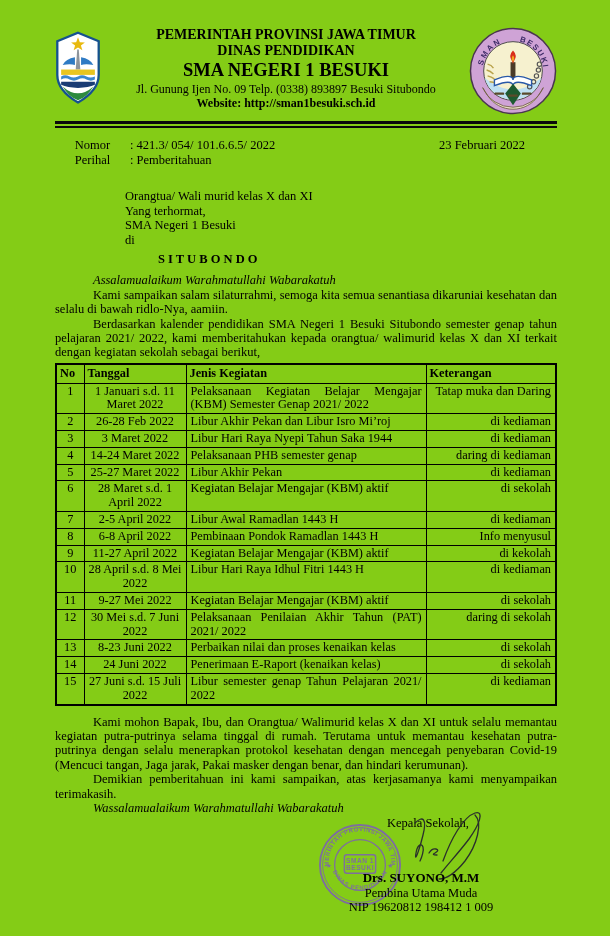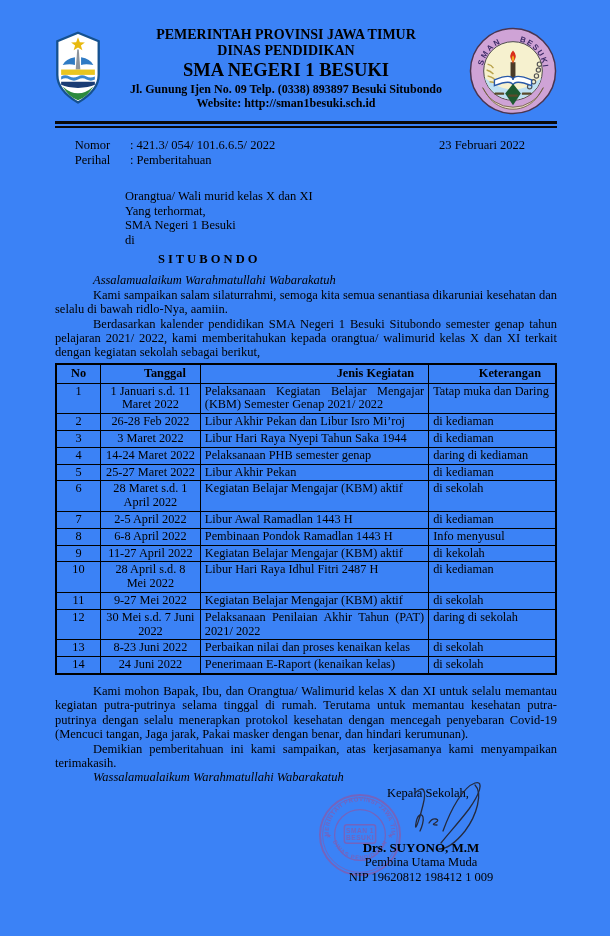--- a/index.html
+++ b/index.html
@@ -1,55 +1,55 @@
 <!DOCTYPE html>
 <html><head>
 <meta charset="utf-8">
 <style>
   html,body{margin:0;padding:0;background:#e8e8e8;}
   .page{
-    position:relative;width:610px;height:936px;background:#3b82f6;
+    position:relative;width:610px;height:936px;background:#84cc16;
     margin:0 auto;overflow:hidden;color:#000;
     font-family:"Liberation Serif","DejaVu Serif",serif;
     font-size:12.5px;line-height:14.4px;
   }
   .content{padding:0 53px 0 55px;}
   
   .letterhead{display:flex;align-items:flex-start;padding-top:27px;}
   .lh-left{width:48px;flex:0 0 48px;padding-top:4px;}
   .lh-right{width:88px;flex:0 0 88px;}
   .lh-center{flex:1;text-align:center;padding:0 6px;}
   .lh1{font-weight:bold;font-size:14px;line-height:16px;}
   .lh2{font-weight:bold;font-size:14px;line-height:16px;}
   .lh-school{font-weight:bold;font-size:18.5px;line-height:23px;}
-  .lh-addr{font-weight:bold;font-size:12px;line-height:14px;}
+  .lh-addr{font-weight:normal;font-size:12px;line-height:14px;}
   .lh-web{font-weight:bold;font-size:12px;line-height:14px;}
   .rule{margin-top:3px;height:2px;border-top:3px solid #0a0a0a;border-bottom:2px solid #0a0a0a;}
   
   .meta{position:relative;margin-top:10px;line-height:15px;}
   .meta-row{display:flex;}
   .meta-label{width:75px;flex:0 0 75px;text-align:center;}
   .meta-date{position:absolute;left:384px;top:0;}
   
   .recipient{margin-top:21px;margin-left:70px;line-height:14.5px;}
   .recipient-city{font-weight:bold;margin-left:33px;margin-top:5px;line-height:15px;}
   
   .bodyblock{margin-top:6px;}
   .salam{font-style:italic;margin:0;padding-left:38px;}
   p.para{margin:0;text-align:justify;text-indent:38px;}
   
   table.sched{border-collapse:collapse;width:100%;margin-top:3px;font-size:12.3px;line-height:13.8px;}
   table.sched,table.sched th,table.sched td{border:1px solid #000;}
   table.sched{border:2px solid #000;}
-  table.sched th{font-weight:bold;text-align:right;padding:2px 14px;}
+  table.sched th{font-weight:bold;text-align:left;padding:2px 3px;}
   table.sched td{vertical-align:top;padding:1px 4px;}
   td.c-no{text-align:center;}
   td.c-tgl{text-align:center;}
   td.c-jenis{text-align:justify;}
-  td.c-ket{text-align:left;}
+  td.c-ket{text-align:right;}
   
   .closing{margin-top:9px;}
   .salam-close{font-style:italic;margin:0;padding-left:38px;}
   
   .sigarea{position:relative;height:170px;}
   .sig-title{position:absolute;left:332px;top:1px;}
   .sig-stamp{position:absolute;left:263px;top:8px;opacity:.85;}
   .sig-ink{position:absolute;left:302px;top:-6px;}
   .sig-block{position:absolute;left:250px;top:56px;width:232px;text-align:center;line-height:14.5px;}
   .sig-name{font-weight:bold;font-size:13px;}
@@ -230,21 +230,21 @@
           <tr>
             <td class="c-no">9</td>
             <td class="c-tgl">11-27 April 2022</td>
             <td class="c-jenis">Kegiatan Belajar Mengajar (KBM) aktif</td>
             <td class="c-ket">di kekolah</td>
           </tr>
 
           <tr>
             <td class="c-no">10</td>
             <td class="c-tgl">28 April s.d. 8 Mei 2022</td>
-            <td class="c-jenis">Libur Hari Raya Idhul Fitri 2487 H</td>
+            <td class="c-jenis">Libur Hari Raya Idhul Fitri 1443 H</td>
             <td class="c-ket">di kediaman</td>
           </tr>
 
           <tr>
             <td class="c-no">11</td>
             <td class="c-tgl">9-27 Mei 2022</td>
             <td class="c-jenis">Kegiatan Belajar Mengajar (KBM) aktif</td>
             <td class="c-ket">di sekolah</td>
           </tr>
 
@@ -262,20 +262,26 @@
             <td class="c-ket">di sekolah</td>
           </tr>
 
           <tr>
             <td class="c-no">14</td>
             <td class="c-tgl">24 Juni 2022</td>
             <td class="c-jenis">Penerimaan E-Raport (kenaikan kelas)</td>
             <td class="c-ket">di sekolah</td>
           </tr>
 
+          <tr>
+            <td class="c-no">15</td>
+            <td class="c-tgl">27 Juni s.d. 15 Juli 2022</td>
+            <td class="c-jenis">Libur semester genap Tahun Pelajaran 2021/ 2022</td>
+            <td class="c-ket">di kediaman</td>
+          </tr>
         </tbody>
     </table>
 
     <div class="closing">
       <p class="para">Kami mohon Bapak, Ibu, dan Orangtua/ Walimurid kelas X dan XI untuk selalu memantau kegiatan putra-putrinya selama tinggal di rumah. Terutama untuk memantau kesehatan putra-putrinya dengan selalu menerapkan protokol kesehatan dengan mencegah penyebaran Covid-19 (Mencuci tangan, Jaga jarak, Pakai masker dengan benar, dan hindari kerumunan).</p>
       <p class="para">Demikian pemberitahuan ini kami sampaikan, atas kerjasamanya kami menyampaikan terimakasih.</p>
       <p class="salam-close">Wassalamualaikum Warahmatullahi Wabarakatuh</p>
     </div>
 
     <div class="sigarea">

